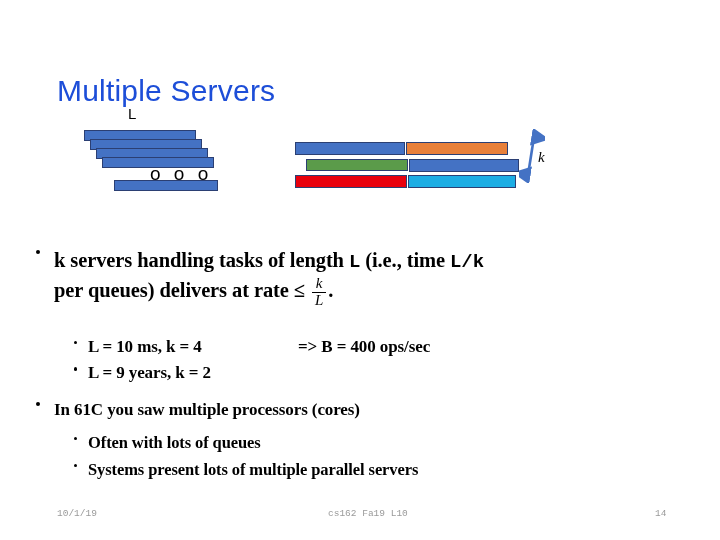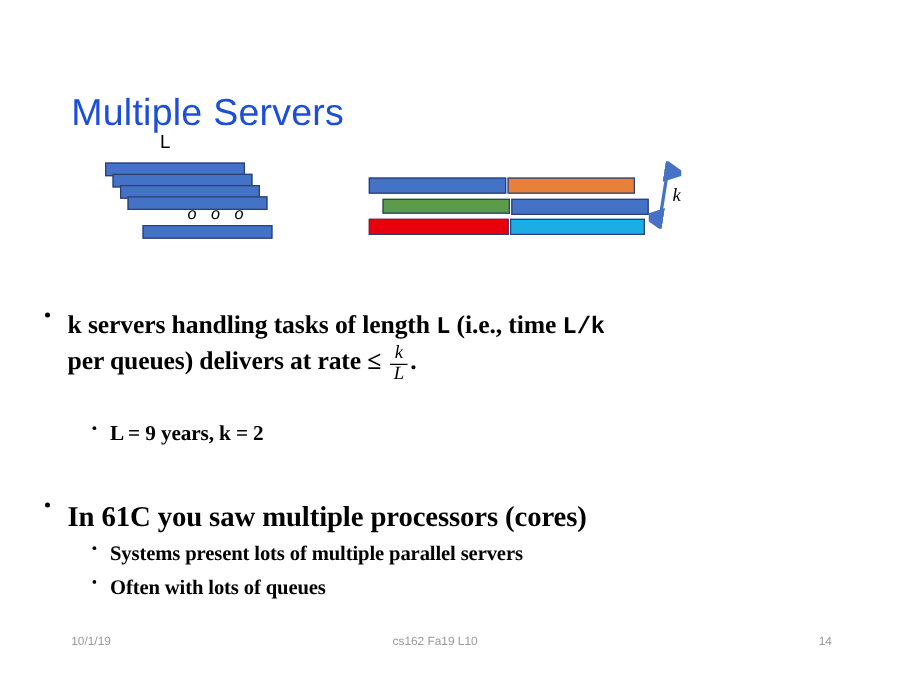--- a/index.html
+++ b/index.html
@@ -24,23 +24,22 @@
   .bar{position:absolute;box-sizing:border-box;border:1.4px solid #2b3f73;}
 
   .lbl-L{
     position:absolute;left:128px;top:105px;
     font-size:15px;color:#000;
     font-family:"Liberation Sans",sans-serif;
   }
 
   .dots{
     position:absolute;left:150px;top:163px;
-    font-size:13px;color:#000;letter-spacing:4px;
+    font-size:19px;color:#000;letter-spacing:4px;
     font-family:"Liberation Sans",sans-serif;
-    font-style:italic;
   }
 
   .lbl-k{
     position:absolute;left:538px;top:149px;
     font-size:15px;color:#000;font-style:italic;
     font-family:"Liberation Serif",serif;
   }
   .arrow-k{position:absolute;left:519px;top:129px;}
 
   
@@ -87,31 +86,31 @@
     letter-spacing:-0.1px;
   }
   .lvl3 .dot{
     position:absolute;left:14px;top:7px;
     width:3.4px;height:3.4px;border-radius:50%;background:#000;
   }
   .lvl3 .txt{display:block;padding-left:28px;}
 
   .grp-examples{position:absolute;left:0;top:88px;width:720px;}
   .grp-cores{position:absolute;left:0;top:152px;width:720px;}
-  .grp-cores .b1{font-size:23px;}
+  .grp-cores .b1{font-size:17px;}
   .grp-sub{position:absolute;left:0;top:184px;width:720px;}
 
   
   .footer{
     position:absolute;left:0;top:508px;width:684px;height:20px;
-    font-family:Liberation Sans, sans-serif;
+    font-family:Liberation Mono, monospace;
     font-size:9.5px;color:#9a9a9a;
   }
   .f-date{position:absolute;left:57px;top:0;}
-  .f-center{position:absolute;left:314px;top:0;}
+  .f-center{position:absolute;left:328px;top:0;}
   .f-page{position:absolute;left:655px;top:0;}
 </style>
 </head>
 <body>
 
 <div id="slide">
 
   <div class="title">Multiple Servers</div>
 
   <div class="diagram"></div>
@@ -152,39 +151,44 @@
   <div class="body">
 
     <div class="b1">
       <span class="dot"></span>
       <span class="txt"><span>k servers handling tasks of length </span><span class="mono">L</span><span> (i.e., time </span><span class="mono">L/k</span><br><span>per queues) delivers at rate ≤ </span><span class="frac"><span class="num">k</span><span class="den">L</span></span><span>.</span></span>
     </div>
 
     <div class="grp-examples">
       <div class="lvl2">
         <span class="dot"></span>
+        <span class="txt">L = 10 ms, k = 4</span>
+        <span class="rhs">=&gt; B = 400 ops/sec</span>
+      </div>
+      <div class="lvl2">
+        <span class="dot"></span>
         <span class="txt">L = 9 years, k = 2</span>
       </div>
     </div>
 
     <div class="grp-cores">
       <div class="b1">
         <span class="dot"></span>
         <span class="txt">In 61C you saw multiple processors (cores)</span>
       </div>
     </div>
 
     <div class="grp-sub">
       <div class="lvl3">
         <span class="dot"></span>
-        <span class="txt">Systems present lots of multiple parallel servers</span>
+        <span class="txt">Often with lots of queues</span>
       </div>
       <div class="lvl3">
         <span class="dot"></span>
-        <span class="txt">Often with lots of queues</span>
+        <span class="txt">Systems present lots of multiple parallel servers</span>
       </div>
     </div>
 
   </div>
 
   <div class="footer">
     <span class="f-date">10/1/19</span>
     <span class="f-center">cs162 Fa19 L10</span>
     <span class="f-page">14</span>
   </div>

